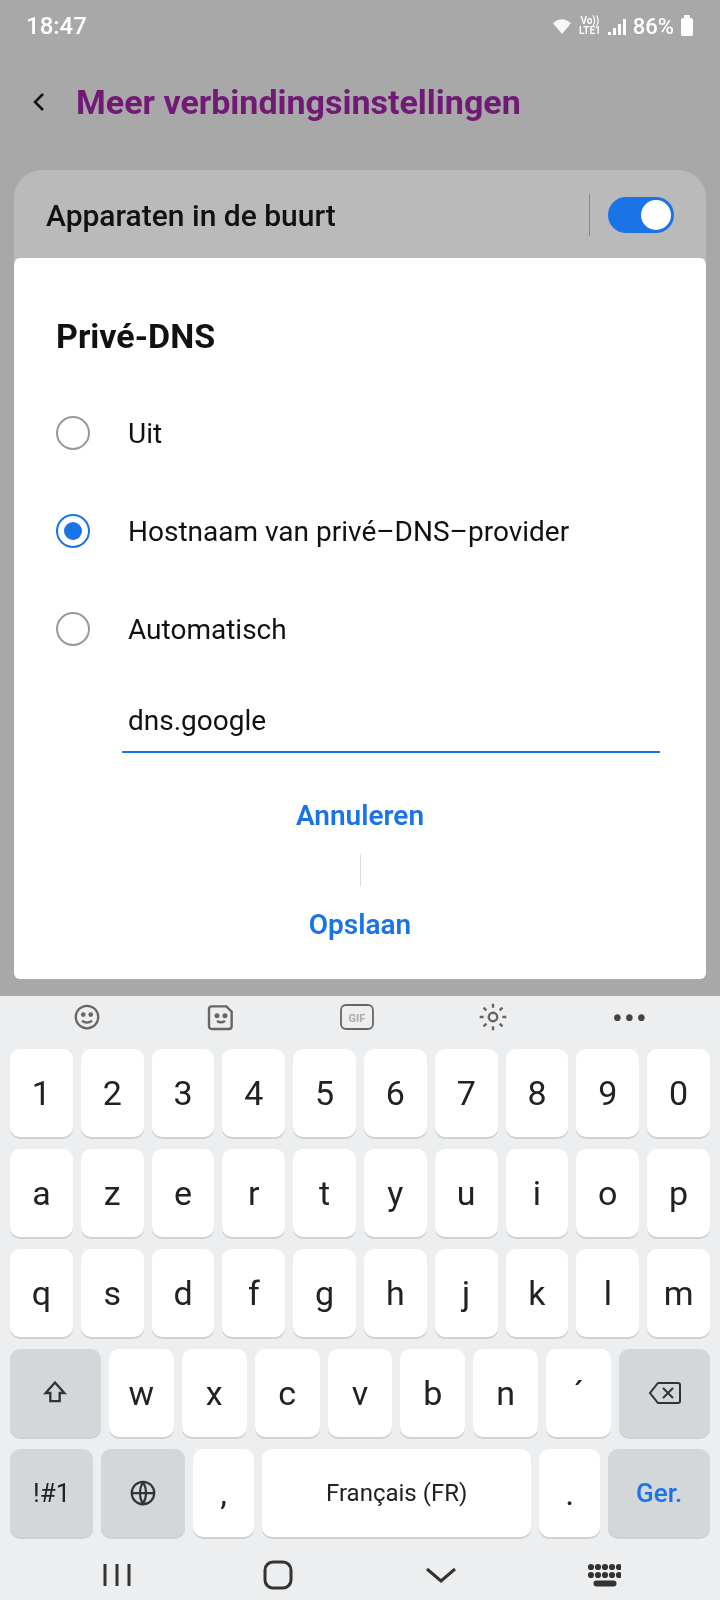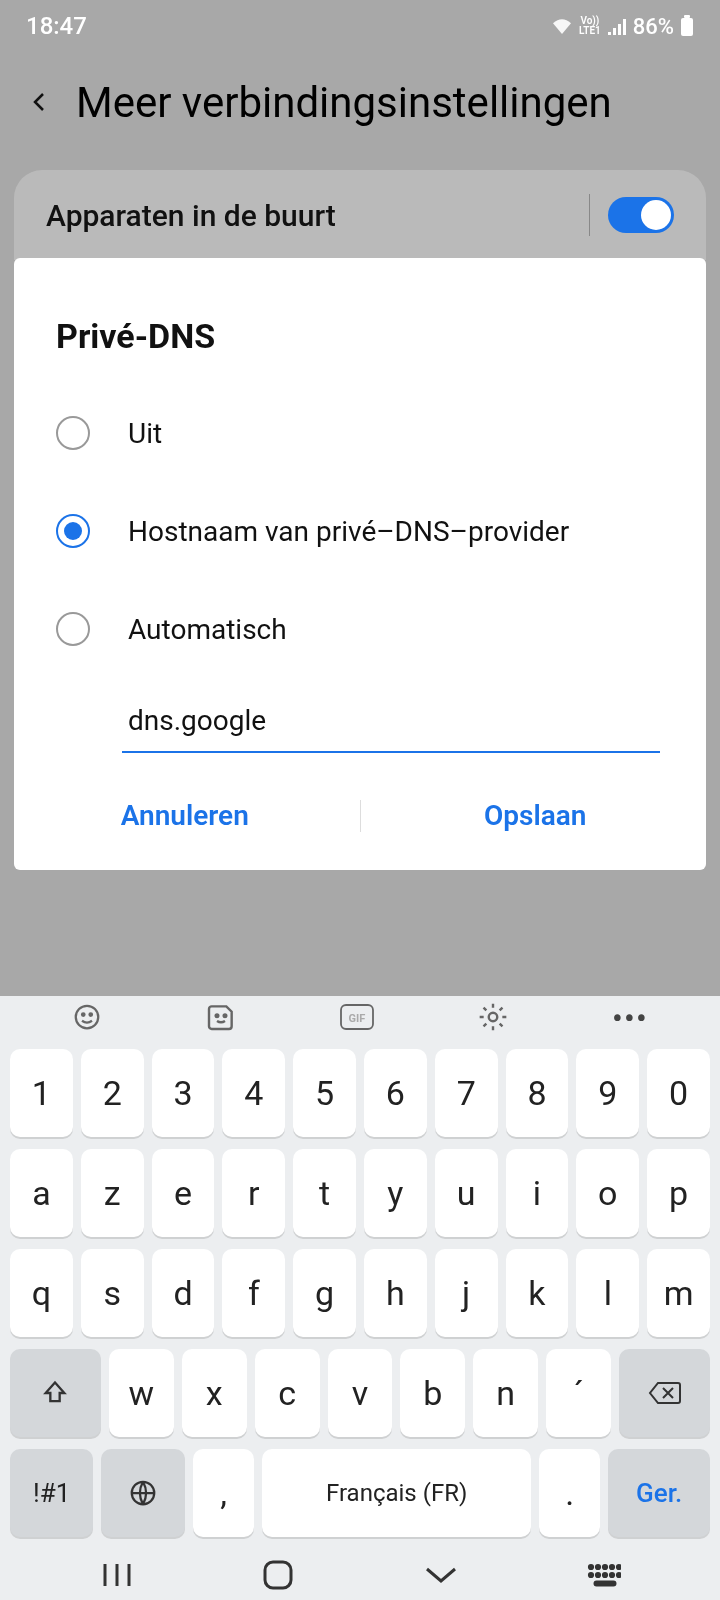--- a/index.html
+++ b/index.html
@@ -4,36 +4,36 @@
 <style>
   * { box-sizing: border-box; margin: 0; padding: 0; font-family: -apple-system, Roboto, 'Segoe UI', sans-serif; }
   html, body { width: 720px; height: 1600px; overflow: hidden; background: #fff; }
   .screen { position: relative; width: 720px; height: 1600px; background: #a8a8a8; }
   .statusbar { position: absolute; top: 0; left: 0; right: 0; height: 52px; display: flex; justify-content: space-between; align-items: center; padding: 0 26px; color: #fff; font-size: 24px; font-weight: 500; }
   .status-right { display: flex; align-items: center; gap: 6px; font-size: 22px; }
   .status-right svg { fill: #fff; }
   .lte { font-size: 10px; line-height: 1; text-align: center; font-weight: 600; }
   .header { position: absolute; top: 52px; left: 0; right: 0; height: 100px; display: flex; align-items: center; padding: 0 28px; gap: 24px; }
   .back-arrow { width: 24px; height: 24px; }
-  .header-title { font-size: 42px; font-weight: 400; color: #000000; }
+  .header-title { font-size: 34px; font-weight: 700; color: #701a75; }
   .setting-row { position: absolute; top: 170px; left: 14px; right: 14px; height: 90px; background: rgba(220,220,220,.35); border-radius: 28px 28px 0 0; display: flex; align-items: center; justify-content: space-between; padding: 0 32px; }
   .setting-label { font-size: 30px; font-weight: 500; color: #111; }
   .toggle-wrap { display: flex; align-items: center; gap: 18px; }
   .toggle-wrap .vline { width: 1px; height: 42px; background: #888; }
   .toggle { width: 66px; height: 36px; background: #1b73e8; border-radius: 18px; position: relative; }
   .toggle::after { content: ''; position: absolute; right: 3px; top: 3px; width: 30px; height: 30px; background: #fff; border-radius: 50%; }
   .dialog { position: absolute; top: 258px; left: 14px; right: 14px; background: #fff; border-radius: 6px; padding: 58px 8px 28px; }
   .dialog-title { font-size: 34px; font-weight: 700; color: #111; padding: 0 34px 28px; }
   .radio-row { display: flex; align-items: center; gap: 22px; padding: 32px 34px; }
   .radio { width: 34px; height: 34px; border-radius: 50%; border: 2px solid #999; flex-shrink: 0; position: relative; }
   .radio.selected { border-color: #1b73e8; }
   .radio.selected::after { content: ''; position: absolute; top: 50%; left: 50%; transform: translate(-50%,-50%); width: 18px; height: 18px; background: #1b73e8; border-radius: 50%; }
   .radio-label { font-size: 28px; color: #111; margin-left: 16px; }
   .dns-input { margin: 18px 38px 0 100px; border: none; border-bottom: 2.5px solid #1b73e8; font-size: 28px; padding: 8px 6px 14px; width: calc(100% - 138px); outline: none; color: #111; }
-  .dialog-actions { display: flex; align-items: center; justify-content: center; margin-top: 36px; gap: 12px; }
+  .dialog-actions { display: flex; align-items: center; justify-content: center; margin-top: 36px; gap: 12px; flex-direction: column; }
   .dialog-btn { flex: 1; text-align: center; font-size: 28px; font-weight: 600; color: #1b73e8; padding: 10px 0; }
   .dialog-actions .sep { width: 1px; height: 32px; background: #ddd; }
   .keyboard { position: absolute; bottom: 0; left: 0; right: 0; height: 604px; background: #eceef0; display: flex; flex-direction: column; }
   .kb-toolbar { height: 80px; display: flex; align-items: center; justify-content: space-around; padding: 0 20px; }
   .kb-toolbar span { color: #888; }
   .kb-toolbar svg { stroke: #666; fill: none; }
   .kb-rows { flex: 1; display: flex; flex-direction: column; gap: 12px; padding: 8px 10px 12px; }
   .kb-row { display: flex; gap: 8px; }
   .key { flex: 1; height: 88px; background: #fff; border-radius: 10px; display: flex; align-items: center; justify-content: center; font-size: 34px; color: #222; box-shadow: 0 2px 0 rgba(0,0,0,.12); }
   .key.func { background: #d4d7da; }

